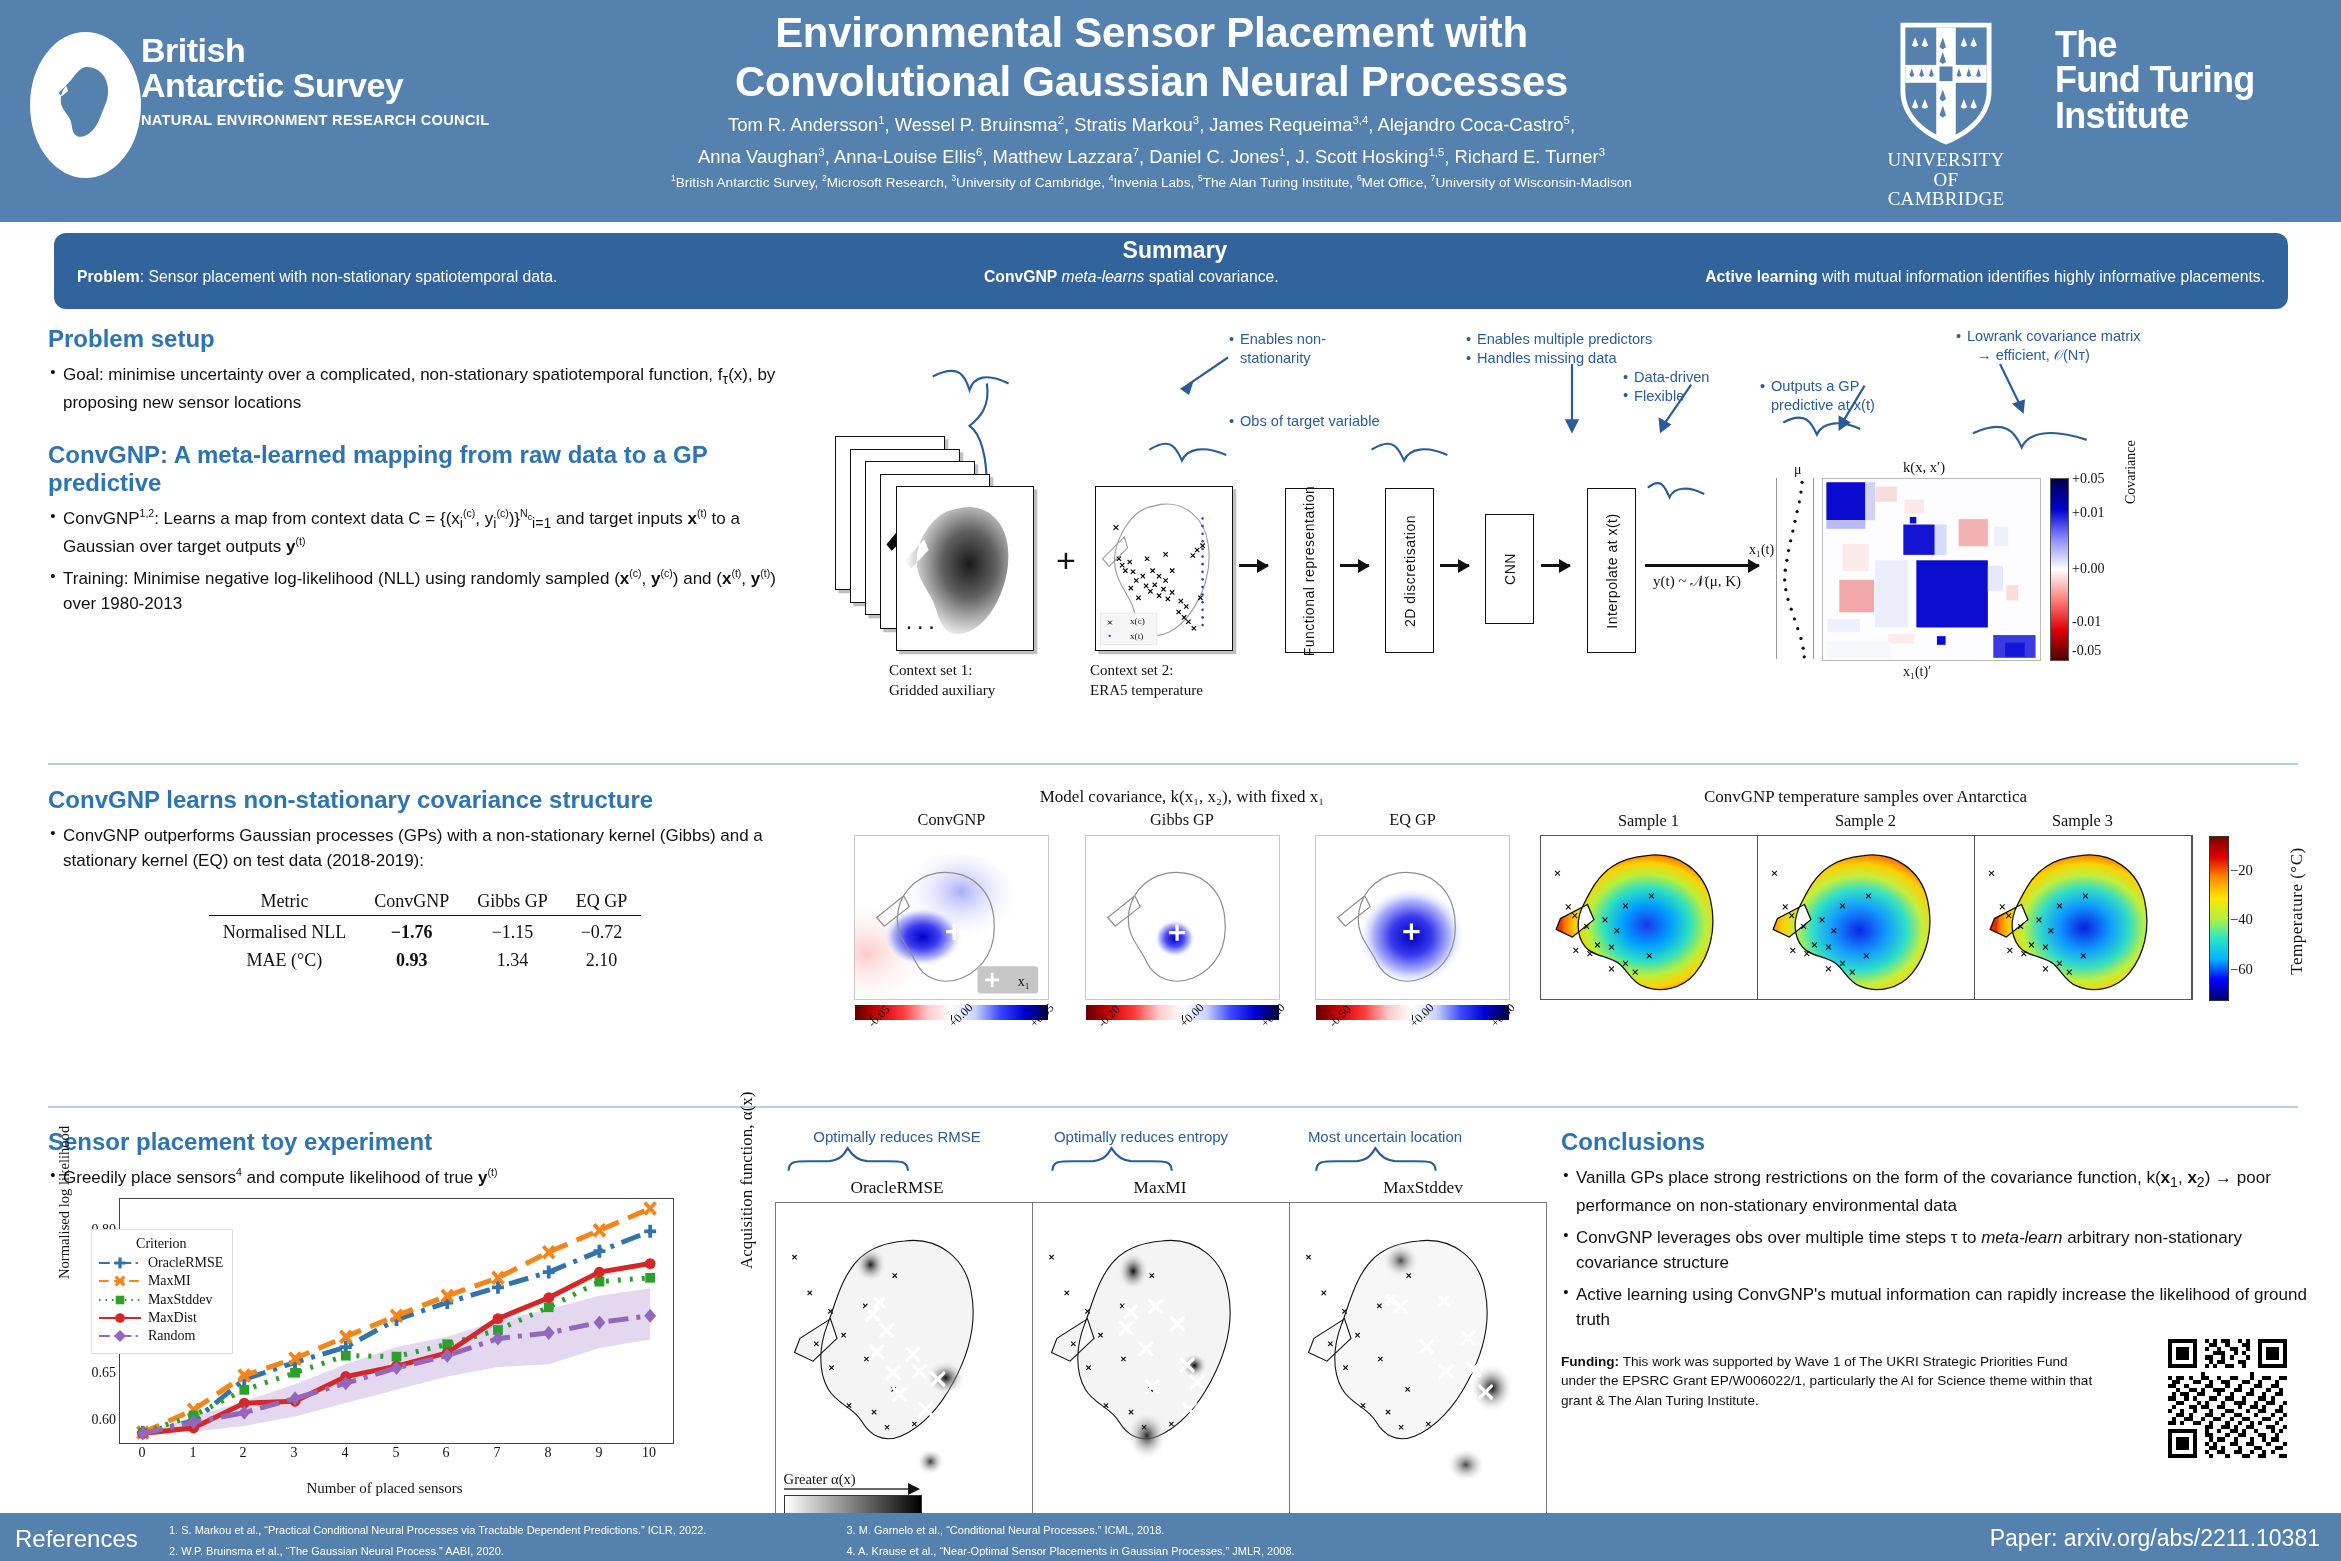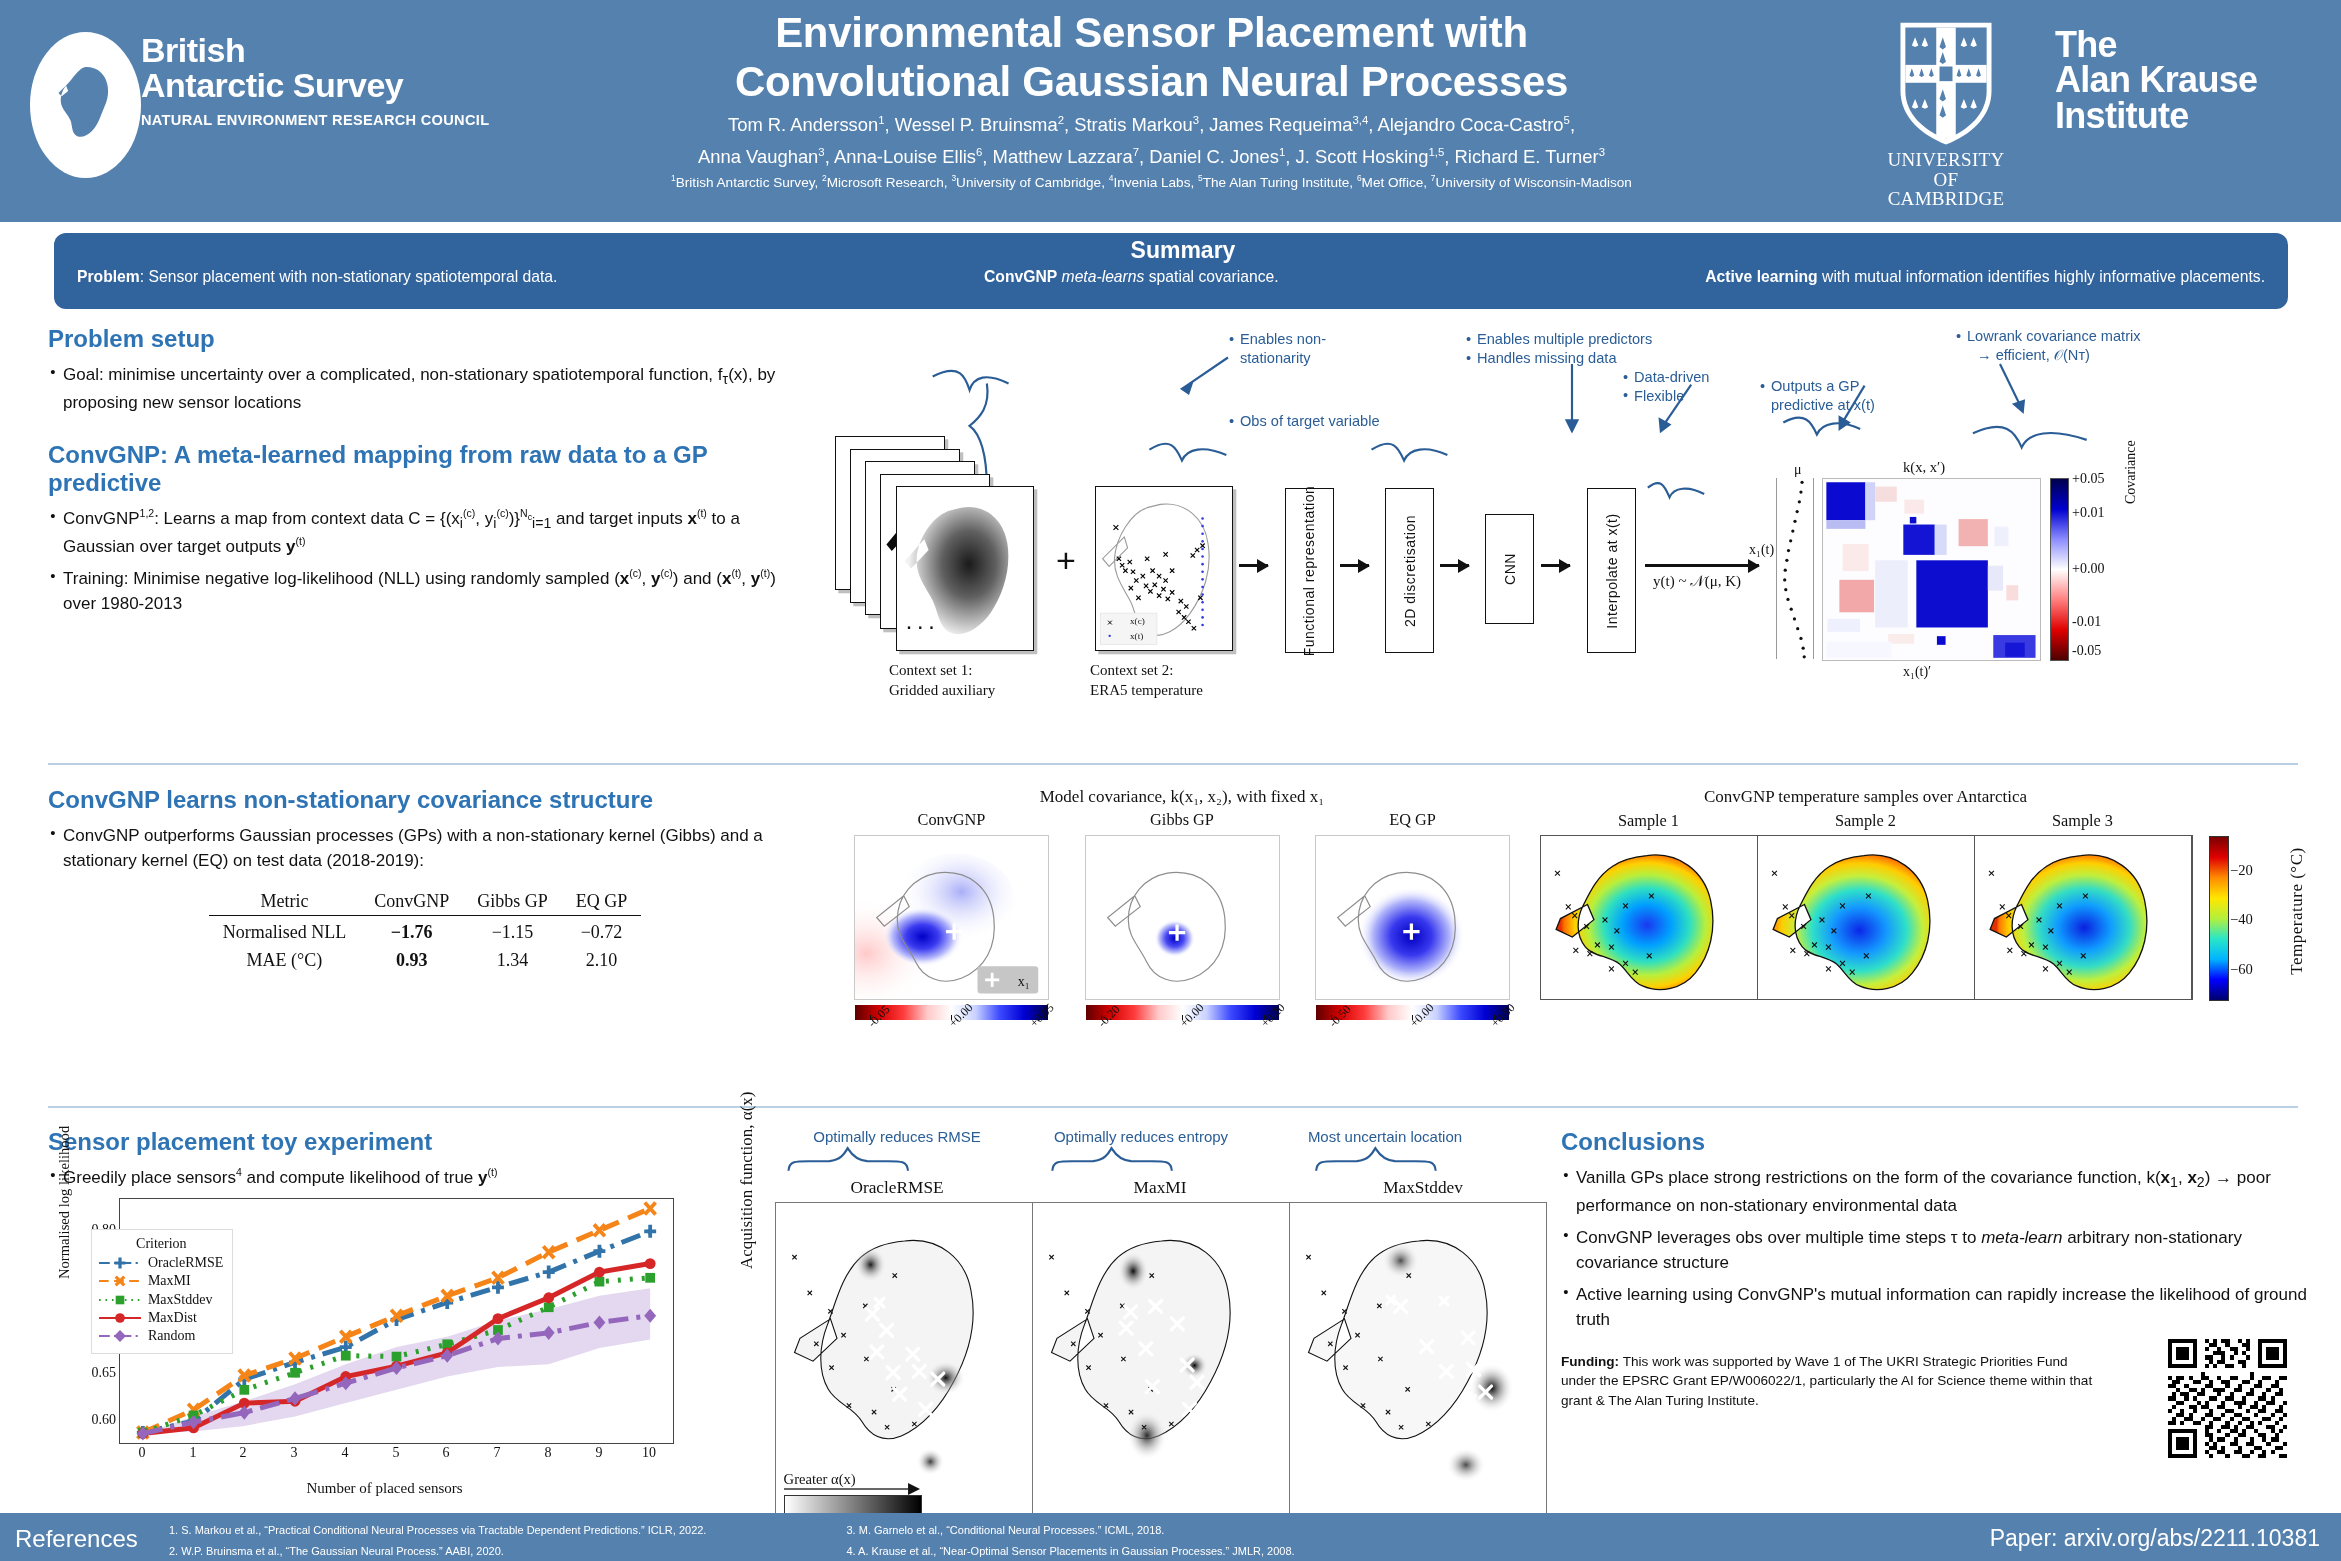--- a/index.html
+++ b/index.html
@@ -23,21 +23,21 @@
   sup{font-size:0.62em;vertical-align:super;}
 
   .cam-logo{position:absolute;left:1873px;top:20.6px;width:146px;height:173px;}
   .shield{position:absolute;left:24.4px;top:0;width:98px;height:126px;}
   .cam-words{position:absolute;left:0;top:129px;width:146px;text-align:center;color:#fff;
              font-family:"Liberation Serif",serif;font-size:19px;line-height:1.05;letter-spacing:0.3px;}
   .turing{position:absolute;left:2055px;top:27px;color:#fff;font-weight:bold;font-size:36px;line-height:0.98;letter-spacing:-0.7px;}
 
   
   .summary{position:absolute;left:54px;top:233px;width:2234px;height:76px;background:#31639c;border-radius:12px;color:#fff;}
-  .summary-title{position:absolute;top:4.3px;left:12px;width:100%;text-align:center;font-size:23px;font-weight:bold;}
+  .summary-title{position:absolute;top:4.3px;left:4px;width:100%;text-align:center;font-size:23px;font-weight:bold;}
   .summary-bullets{position:absolute;top:35px;left:0;width:100%;display:flex;justify-content:space-between;padding:0 23px;box-sizing:border-box;font-size:15.7px;}
   .summary-bullets span{white-space:nowrap;}
   .sb b{font-weight:bold;}
   .sb i{font-style:italic;}
 
   
   h2.sec{color:#2e74b5;font-size:24px;font-weight:bold;margin:0 0 8.7px 0;line-height:1.18;}
   ul.bul{list-style:none;margin:0;padding:0;font-size:17px;line-height:1.48;}
   ul.bul > li{position:relative;padding-left:15px;margin-bottom:6.5px;}
   ul.bul > li:before{content:"\2022";position:absolute;left:2.2px;top:-1.1px;font-size:15px;}
@@ -188,21 +188,21 @@
         </g>
       </svg>
       <div class="cam-words">
         <div>UNIVERSITY OF</div>
         <div>CAMBRIDGE</div>
       </div>
     </div>
 
     <div class="turing">
       <div>The</div>
-      <div>Alan Krause</div>
+      <div>Fund Turing</div>
       <div>Institute</div>
     </div>
   </div>
 
   <div class="summary">
     <div class="summary-title">Summary</div>
     <div class="summary-bullets">
       <span class="sb"><b>Problem</b>: Sensor placement with non-stationary spatiotemporal data.</span>
       <span class="sb"><b>ConvGNP</b> <i>meta-learns</i> spatial covariance.</span>
       <span class="sb"><b>Active learning</b> with mutual information identifies highly informative placements.</span>

